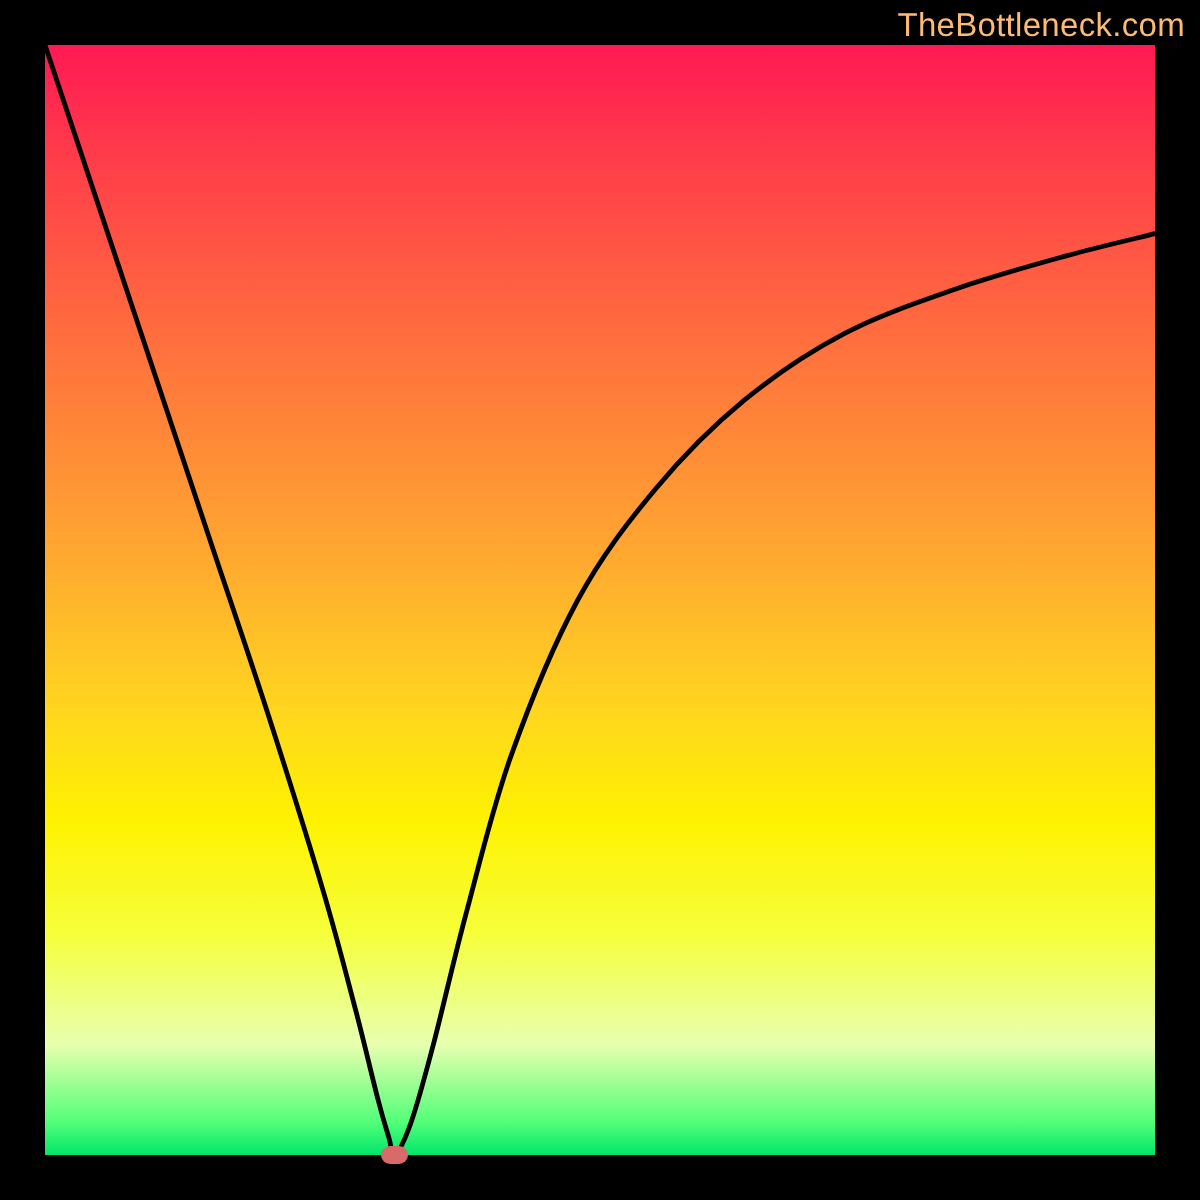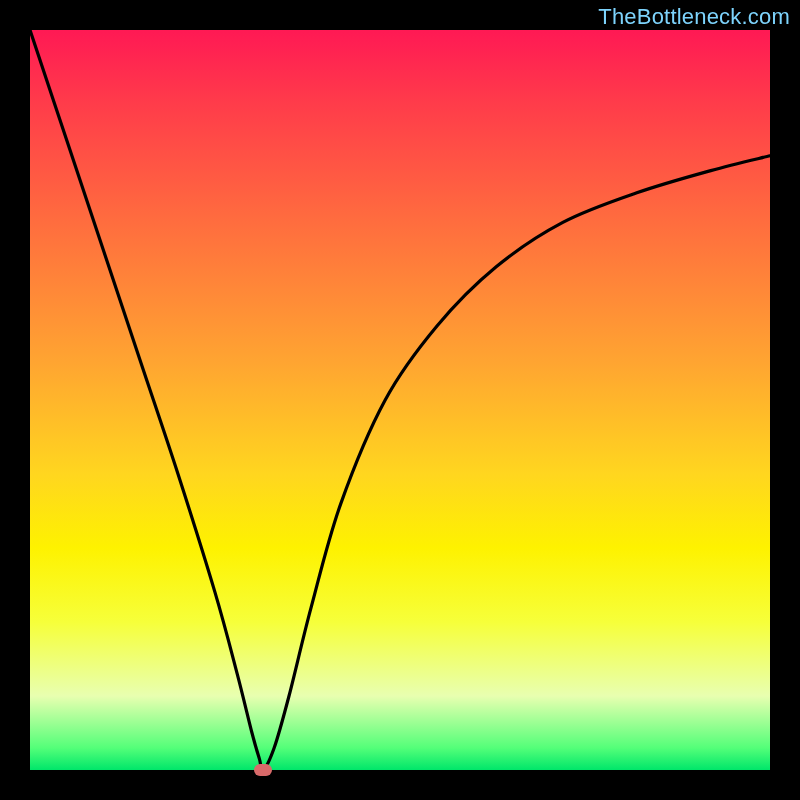--- a/index.html
+++ b/index.html
@@ -14,21 +14,21 @@
   .frame {
     position: relative;
     width: 800px;
     height: 800px;
     background: #000;
   }
   .watermark {
     position: absolute;
     top: 4px;
     right: 10px;
-    color: #7dd3fc;
+    color: #fdba74;
     font-size: 22px;
     font-weight: 500;
     letter-spacing: 0.2px;
     z-index: 10;
   }
   .plot-area {
     position: absolute;
     left: 30px;
     top: 30px;
     width: 740px;

